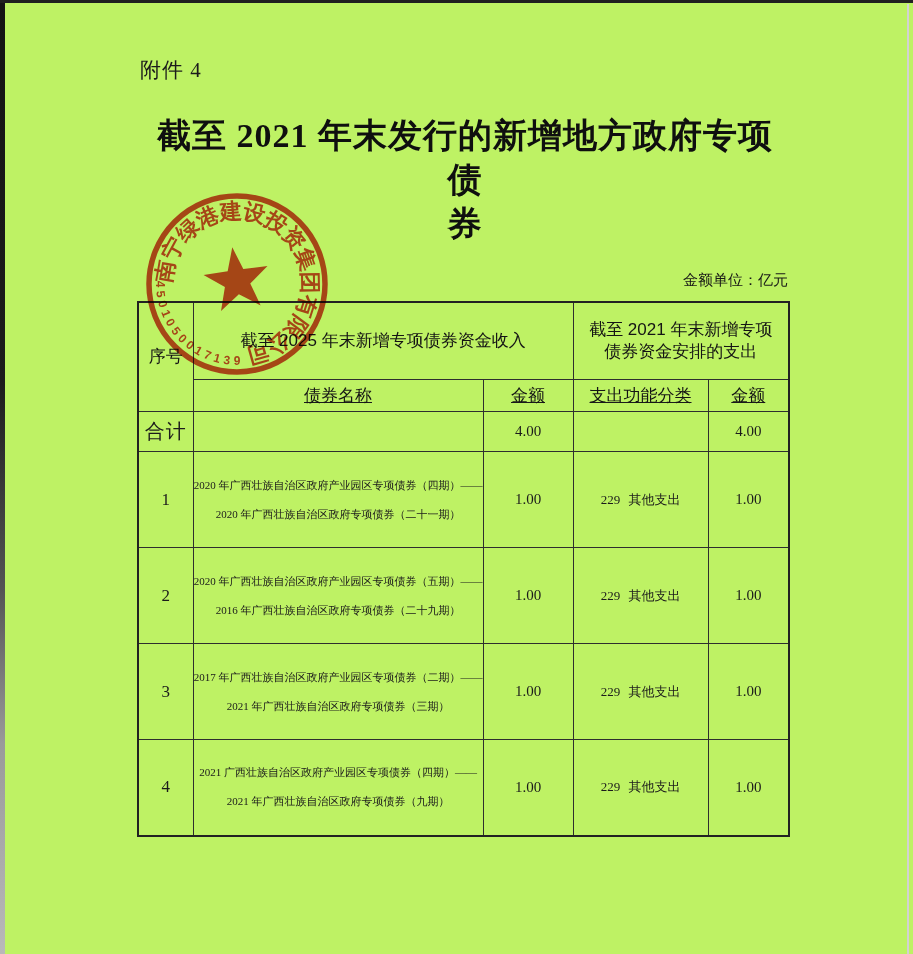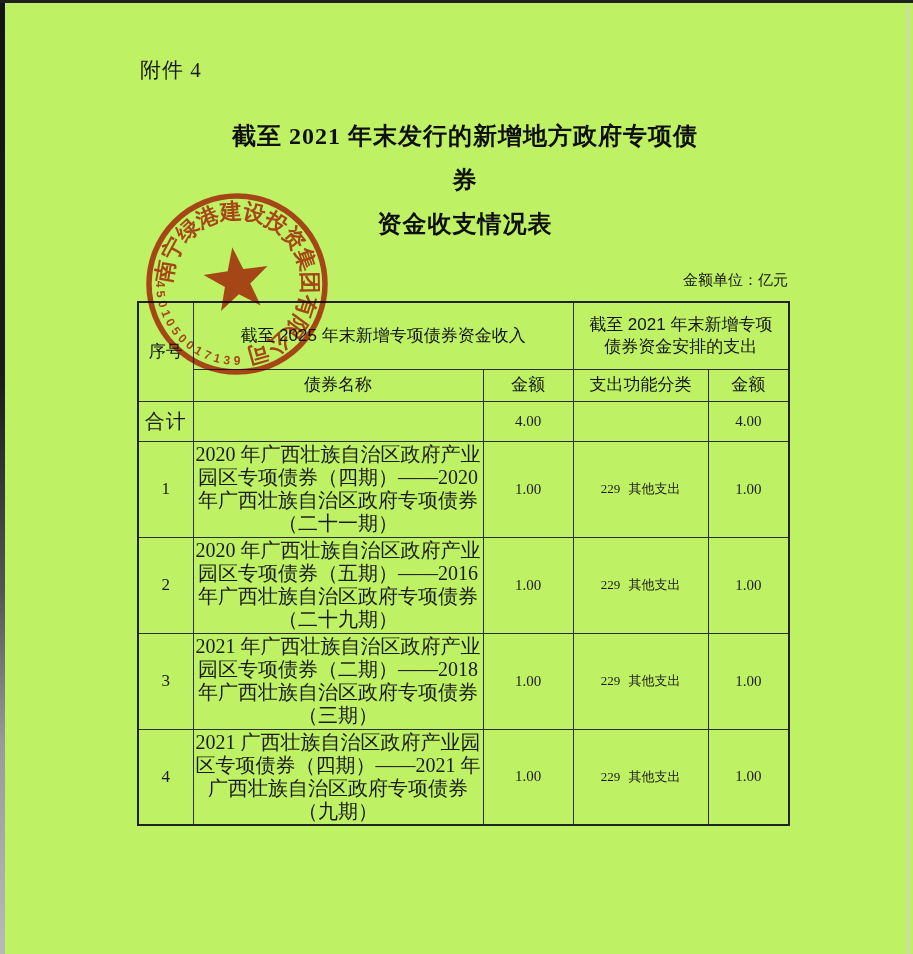--- a/index.html
+++ b/index.html
@@ -6,38 +6,38 @@
   #page{position:relative;width:913px;height:954px;background:#bef264;overflow:hidden;
         font-family:"Liberation Serif", serif;color:#1b1b1b;}
   
   .scan-left{position:absolute;left:0;top:0;width:5px;height:954px;
     background:linear-gradient(180deg,#141414 0%,#1c1c1c 40%,#555 62%,#9a9a9a 78%,#b9b9b9 100%);}
   .scan-top{position:absolute;left:0;top:0;width:913px;height:3px;background:#202020;}
   .scan-right{position:absolute;left:907px;top:4px;width:2px;height:950px;background:#d2d2d2;}
   
   .attachment{position:absolute;left:140px;top:56px;font-size:21px;letter-spacing:1px;}
   .title{position:absolute;left:140px;top:114px;width:650px;text-align:center;
-         font-weight:700;font-size:24px;line-height:44px;letter-spacing:1px;color:#0f0f0f;}
+         font-weight:700;font-size:34px;line-height:44px;letter-spacing:1px;color:#0f0f0f;}
   .unit-note{position:absolute;left:137px;top:271px;width:651px;text-align:right;
          font-family:"Liberation Sans", sans-serif;font-size:15px;color:#161616;}
   
   table.doc{position:absolute;left:137px;top:301px;width:651px;height:524px;
             border-collapse:collapse;table-layout:fixed;}
   table.doc td{border:1.6px solid #2e2e2e;padding:0;vertical-align:middle;text-align:center;
                overflow:hidden;}
   table.doc{border:2.4px solid #222;}
   tr.r-group{height:67px;}
-  tr.r-sub{height:32px;}
+  tr.r-sub{height:32px;text-decoration:underline;}
   tr.r-total{height:40px;}
   tr.r-data{height:96px;}
   td.hdr{font-family:"Liberation Sans", sans-serif;font-weight:500;font-size:17px;
          line-height:22px;color:#141414;}
   td.seq{font-size:17px;}
   td.total-label{text-align:left;padding-left:5px;font-size:20px;letter-spacing:1px;}
-  td.name{font-size:20px;line-height:23px;padding:2px 19px;}
+  td.name{font-size:11px;line-height:29px;padding:2px 19px;}
   td.amt{font-size:15px;}
   td.cat{font-size:13px;word-spacing:5px;}
   
   .seal{position:absolute;left:122px;top:169px;width:230px;height:230px;
         mix-blend-mode:multiply;opacity:.92;pointer-events:none;}
   .seal-char{font-family:"Liberation Sans", sans-serif;font-weight:700;font-size:22px;
              fill:var(--seal-color);text-anchor:middle;dominant-baseline:central;}
   .seal-digit{font-family:"Liberation Sans", sans-serif;font-weight:700;font-size:12px;
              fill:var(--seal-color);text-anchor:middle;dominant-baseline:central;}
 </style>
@@ -47,38 +47,37 @@
 <div id="page">
   <div class="scan-left"></div>
   <div class="scan-top"></div>
   <div class="scan-right"></div>
 
   <div class="attachment">附件 4</div>
 
   <div class="title">
     <div>截至 2021 年末发行的新增地方政府专项债</div>
     <div>券</div>
-    <div>资金收支情况表</div>
   </div>
 
   <div class="unit-note">金额单位：亿元</div>
 
   <table class="doc">
     <colgroup>
       <col style="width:55px">
         <col style="width:290px">
         <col style="width:90px">
       <col style="width:135px">
         <col style="width:81px">
     </colgroup>
     <tbody>
         <tr class="r-group">
       <td class="hdr" rowspan="2">序号</td>
       <td class="hdr" colspan="2">截至 2025 年末新增专项债券资金收入</td>
-      <td class="hdr" colspan="2" style="padding:5px 8px">截至 2021 年末新增专项债券资金安排的支出</td>
+      <td class="hdr" colspan="2" style="padding:16px 8px">截至 2021 年末新增专项债券资金安排的支出</td>
     </tr>
     <tr class="r-sub">
       <td class="hdr">债券名称</td>
       <td class="hdr">金额</td>
       <td class="hdr">支出功能分类</td>
       <td class="hdr">金额</td>
     </tr>
     <tr class="r-total">
       <td class="total-label">合计</td>
       <td class="name"></td>
@@ -95,21 +94,21 @@
     </tr>
     <tr class="r-data">
       <td class="seq">2</td>
       <td class="name">2020 年广西壮族自治区政府产业园区专项债券（五期）——2016 年广西壮族自治区政府专项债券（二十九期）</td>
       <td class="amt">1.00</td>
       <td class="cat">229 其他支出</td>
       <td class="amt">1.00</td>
     </tr>
     <tr class="r-data">
       <td class="seq">3</td>
-      <td class="name">2021 年广西壮族自治区政府产业园区专项债券（二期）——2018 年广西壮族自治区政府专项债券（三期）</td>
+      <td class="name">2017 年广西壮族自治区政府产业园区专项债券（二期）——2021 年广西壮族自治区政府专项债券（三期）</td>
       <td class="amt">1.00</td>
       <td class="cat">229 其他支出</td>
       <td class="amt">1.00</td>
     </tr>
     <tr class="r-data">
       <td class="seq">4</td>
       <td class="name">2021 广西壮族自治区政府产业园区专项债券（四期）——2021 年广西壮族自治区政府专项债券（九期）</td>
       <td class="amt">1.00</td>
       <td class="cat">229 其他支出</td>
       <td class="amt">1.00</td>

